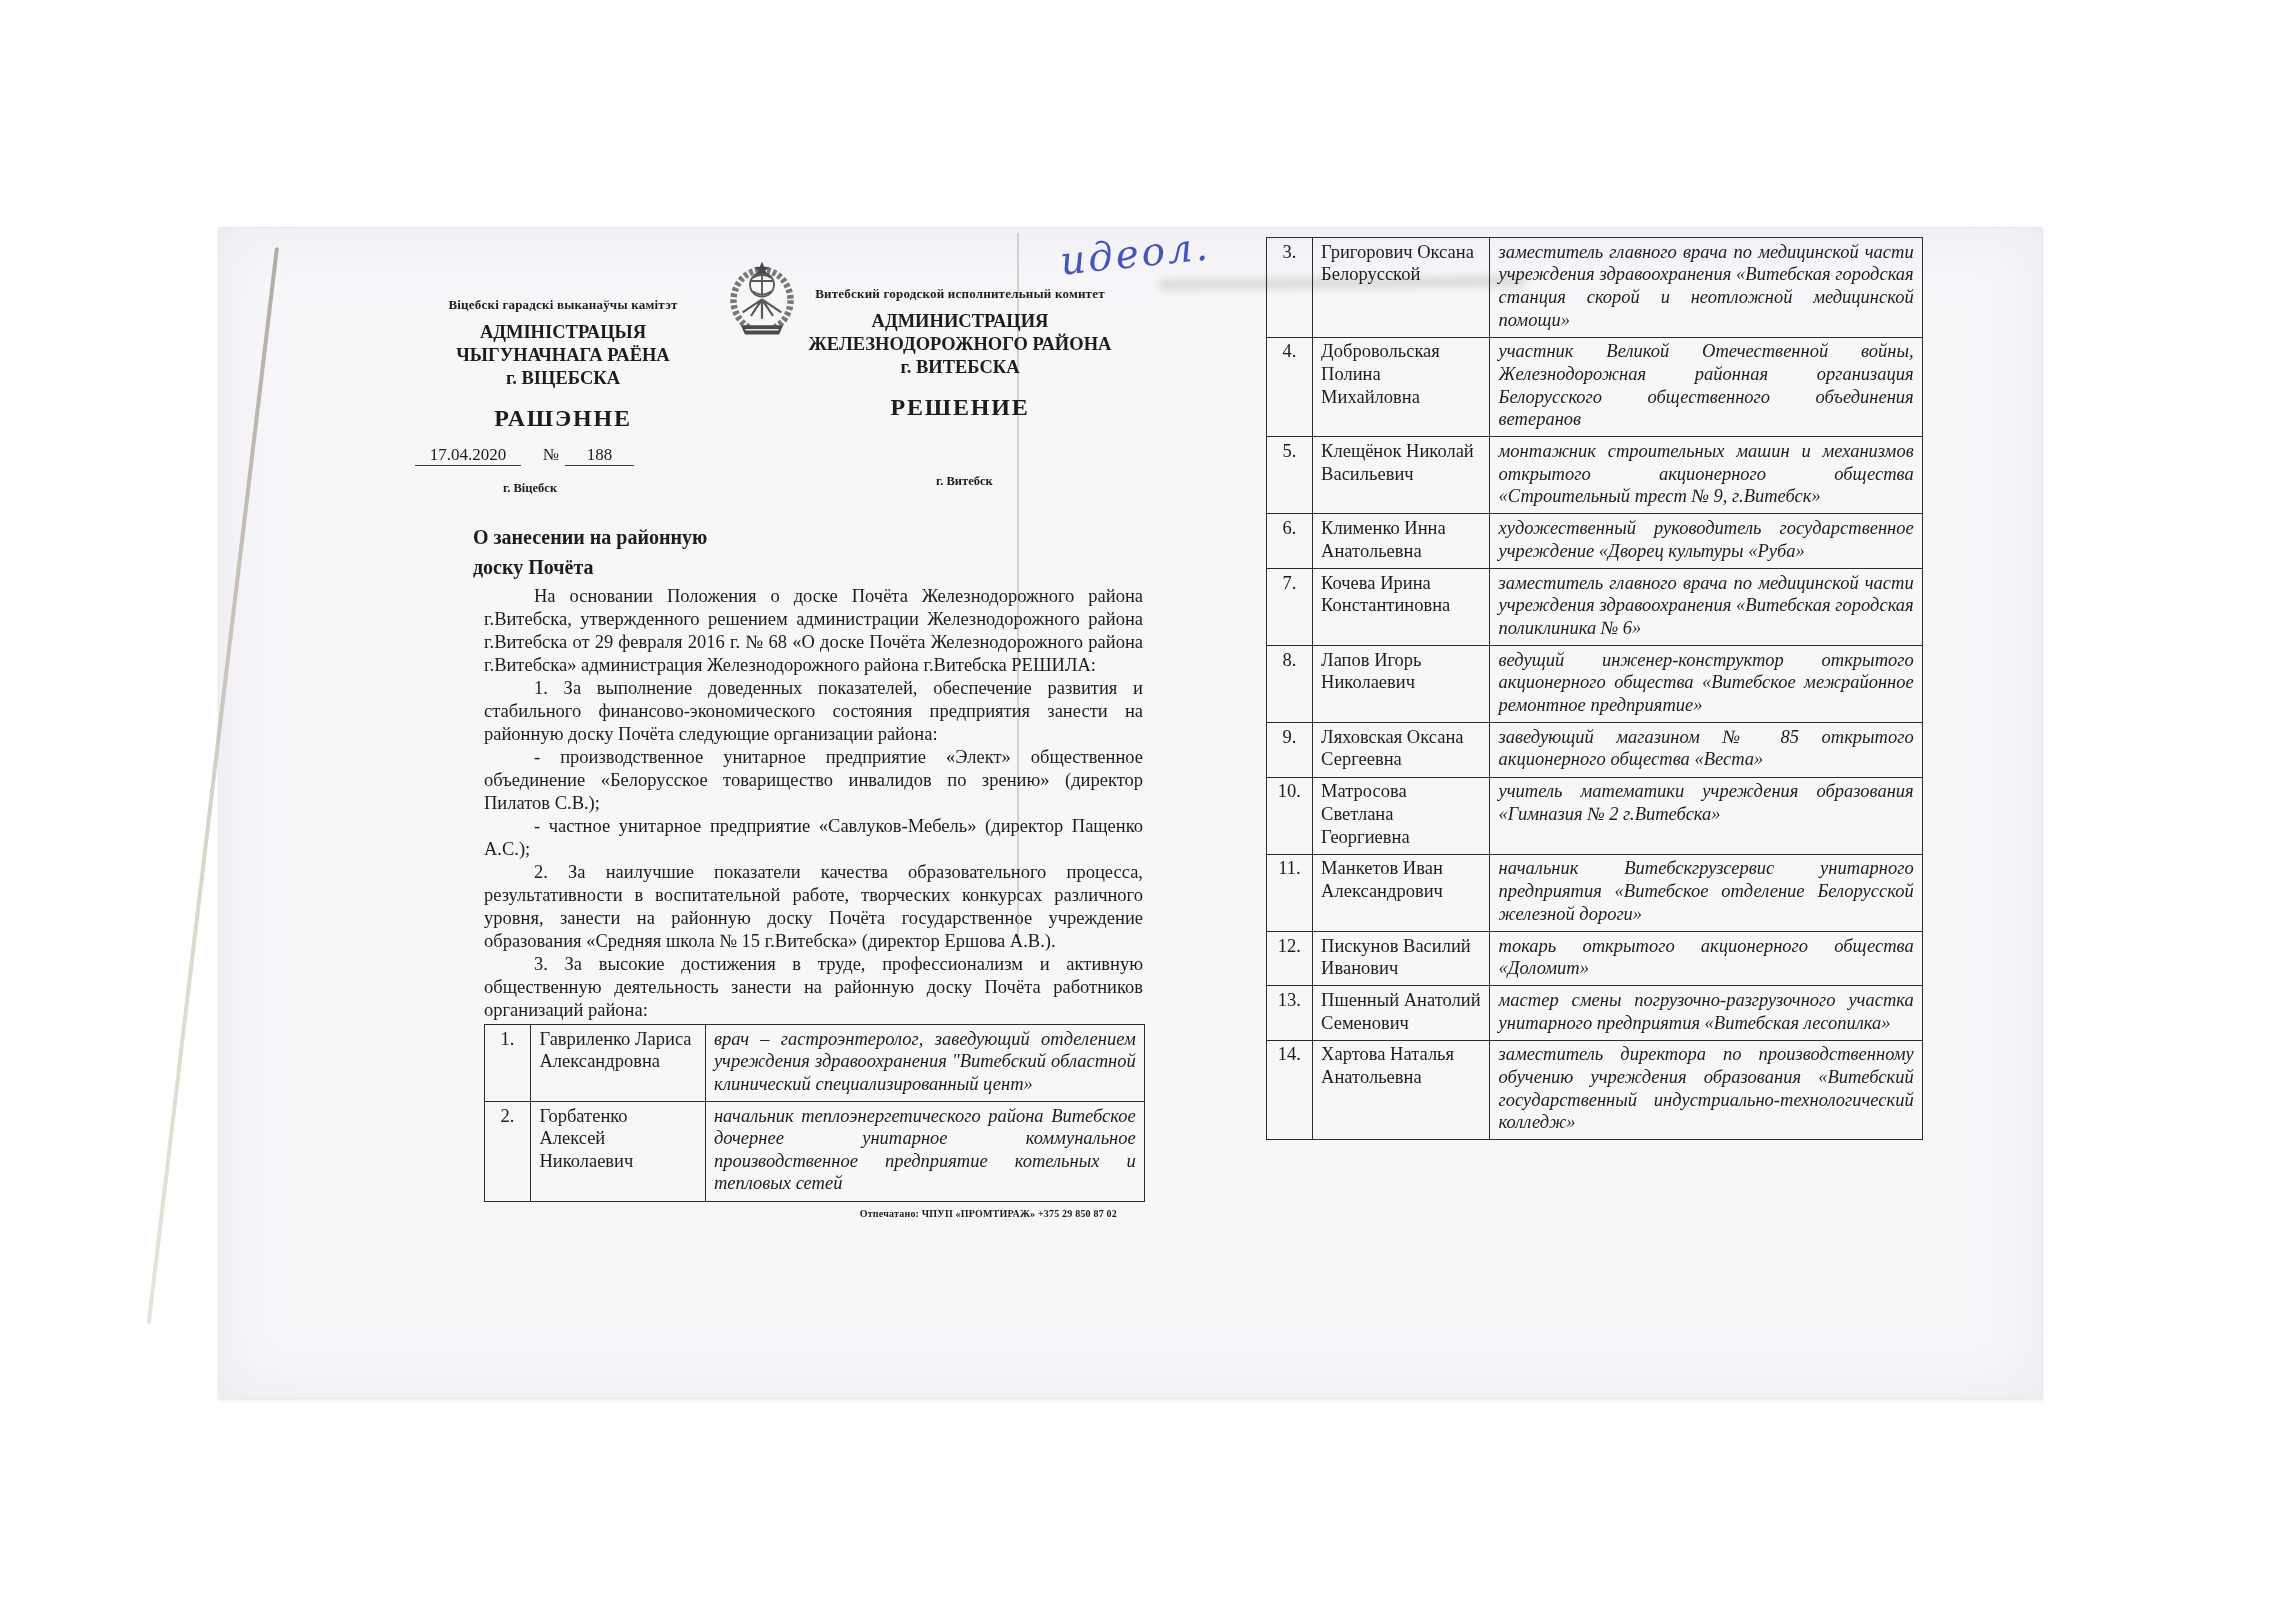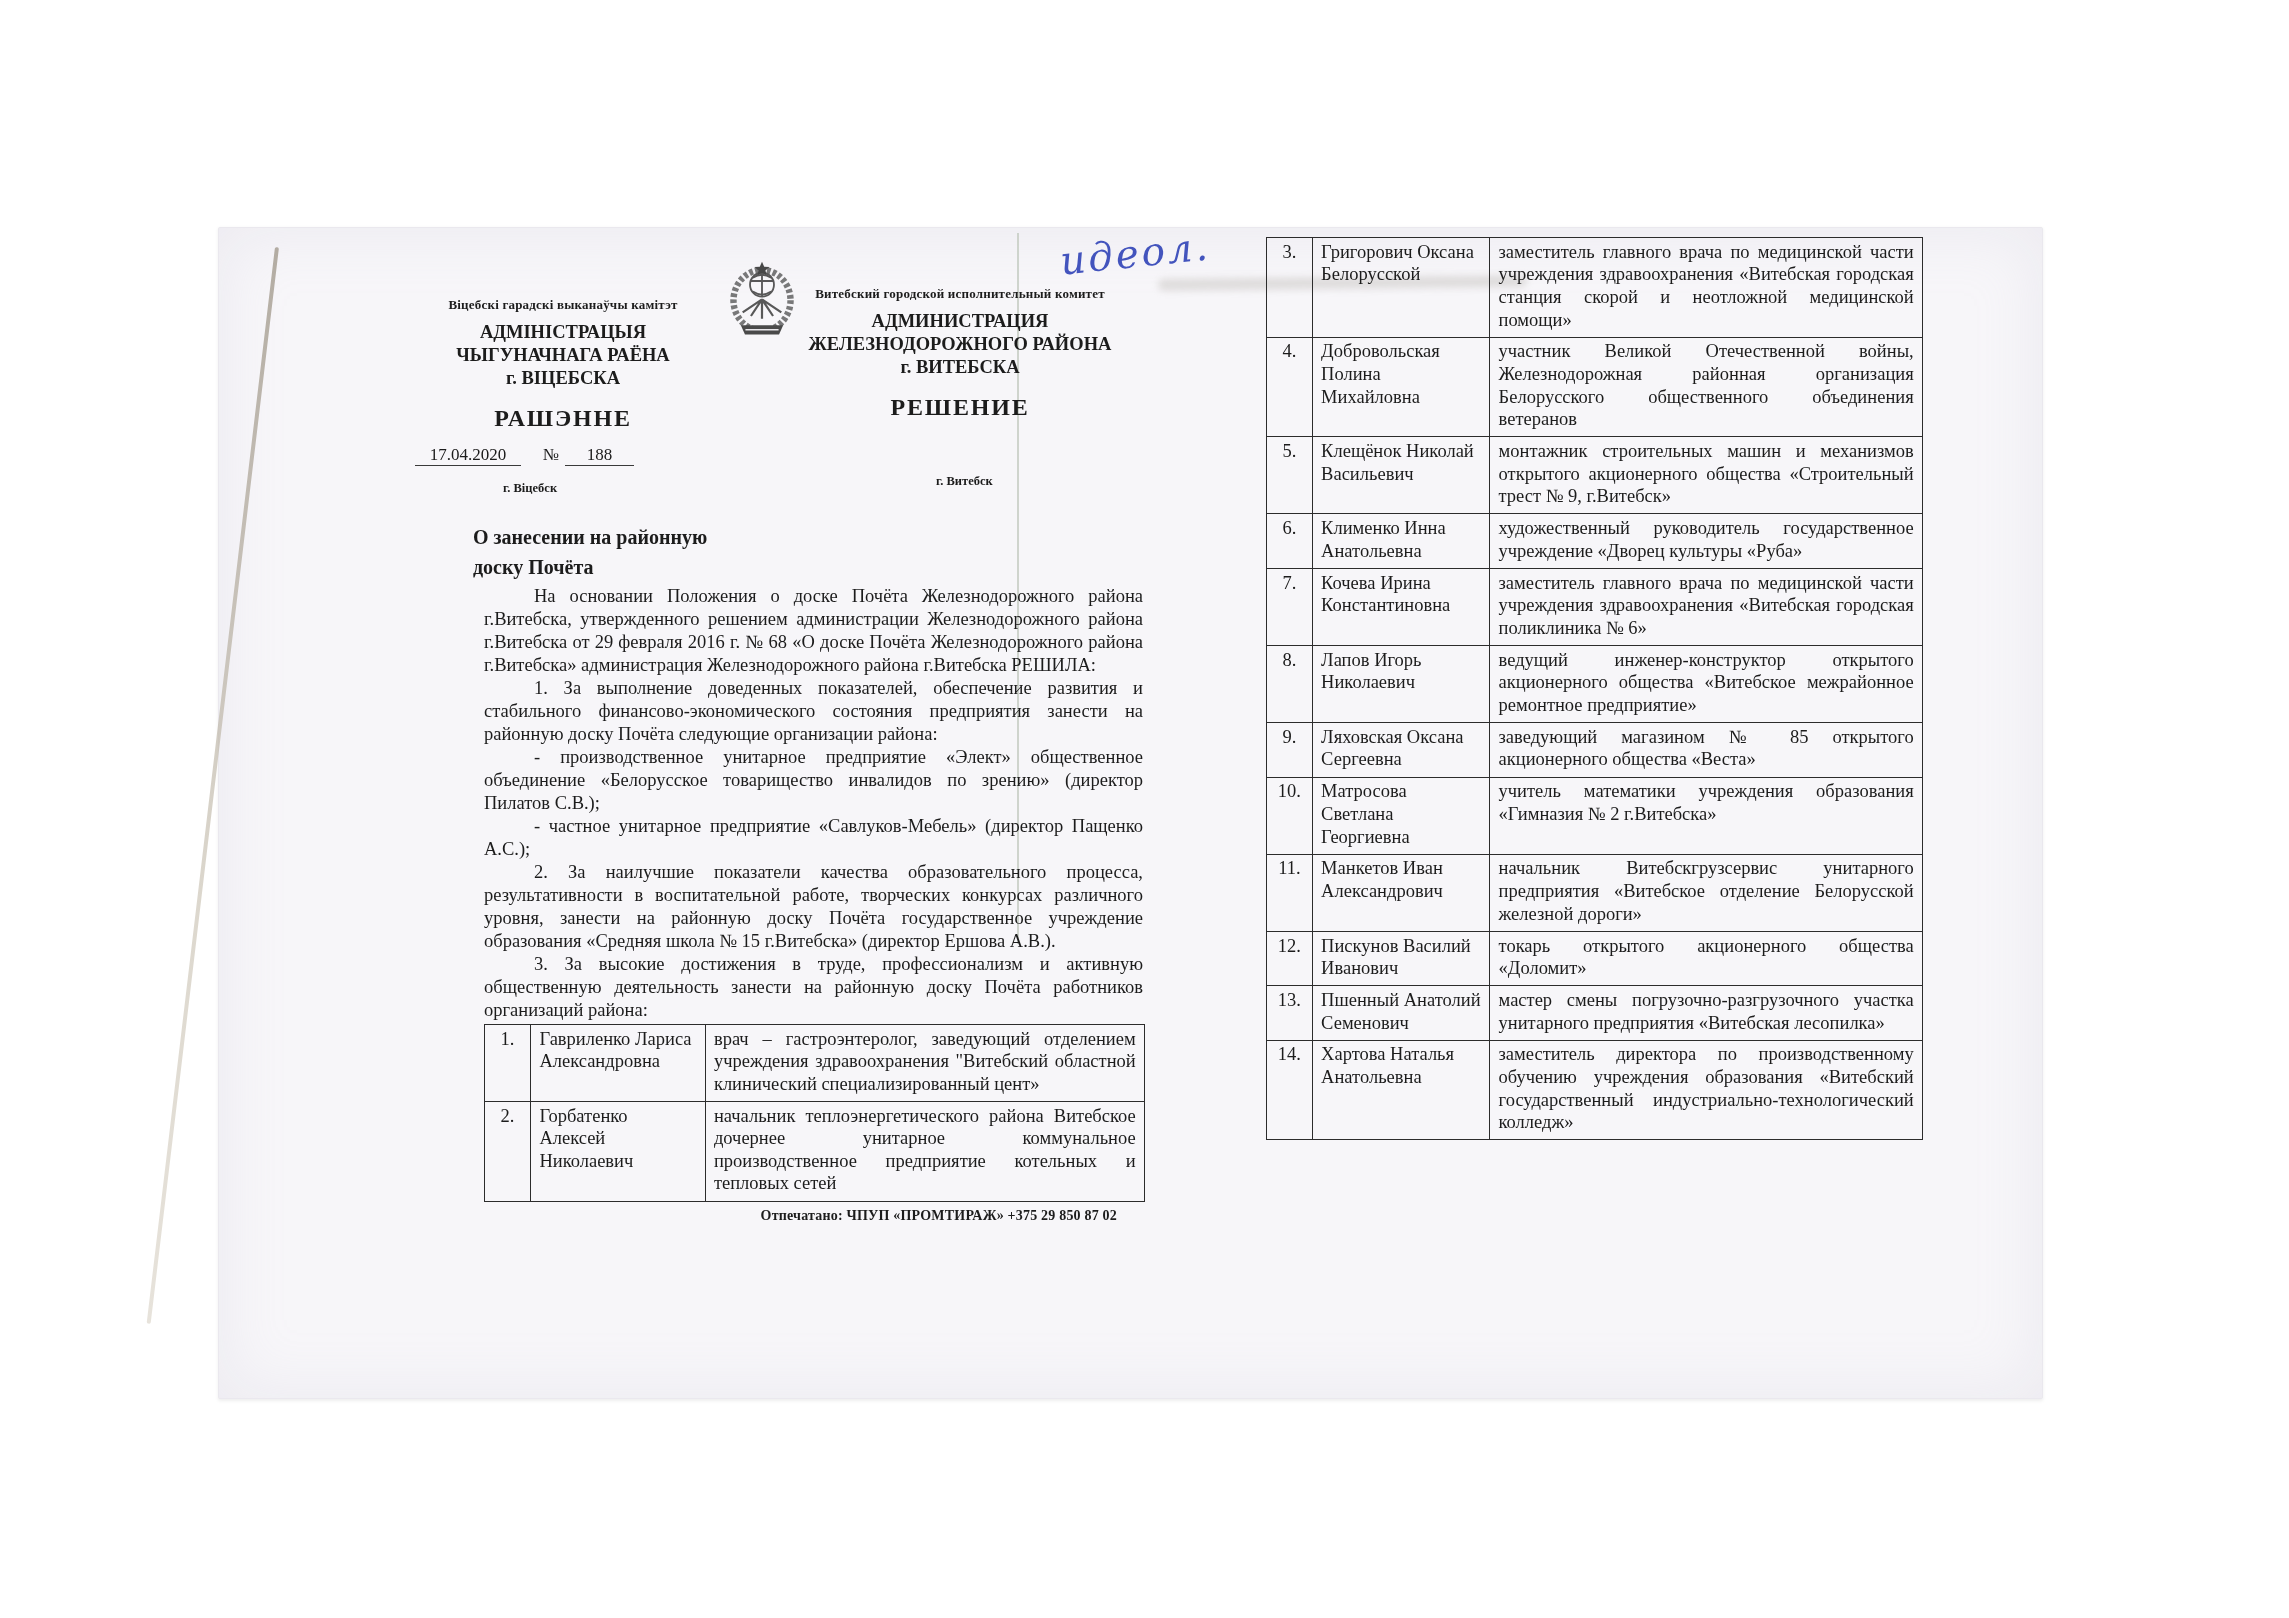--- a/index.html
+++ b/index.html
@@ -29,24 +29,24 @@
   .city{position:absolute;font-size:12.5px;font-weight:bold;}
   .city-left{left:503px;top:481px;}
   .city-right{left:936px;top:474px;}
   .subject{position:absolute;left:473px;top:522px;font-size:20px;line-height:30px;font-weight:bold;}
   .leftcol{position:absolute;left:484px;top:585px;width:659px;}
   .leftcol p{margin:0;font-size:18.5px;line-height:23px;text-align:justify;text-indent:50px;}
   table{border-collapse:collapse;}
   td{border:1.8px solid #2c2c2c;vertical-align:top;font-size:18.5px;line-height:22.6px;padding:2.8px 8.3px 5.5px;}
   td.num{text-align:center;width:41px;padding-left:1.8px;padding-right:1.8px;}
   td.name{width:155px;}
-  td.pos{text-align:justify;}
+  td.pos{text-align:justify;font-style:italic;}
   .doc-table{margin-top:1.8px;width:661px;}
   .doc-table td.pos{width:417px;}
-  .print-footer{margin-top:6.5px;font-size:14px;font-weight:bold;text-align:right;
+  .print-footer{margin-top:6.5px;font-size:10px;font-weight:bold;text-align:right;
          padding-right:26px;letter-spacing:0.2px;}
   .right-table{position:absolute;left:1266px;top:237px;width:657px;background:transparent;}
   .right-table td.name{width:159px;}
   .right-table td.pos{width:413px;}
 </style>
 </head>
 <body>
 
 <div class="canvas">
 

